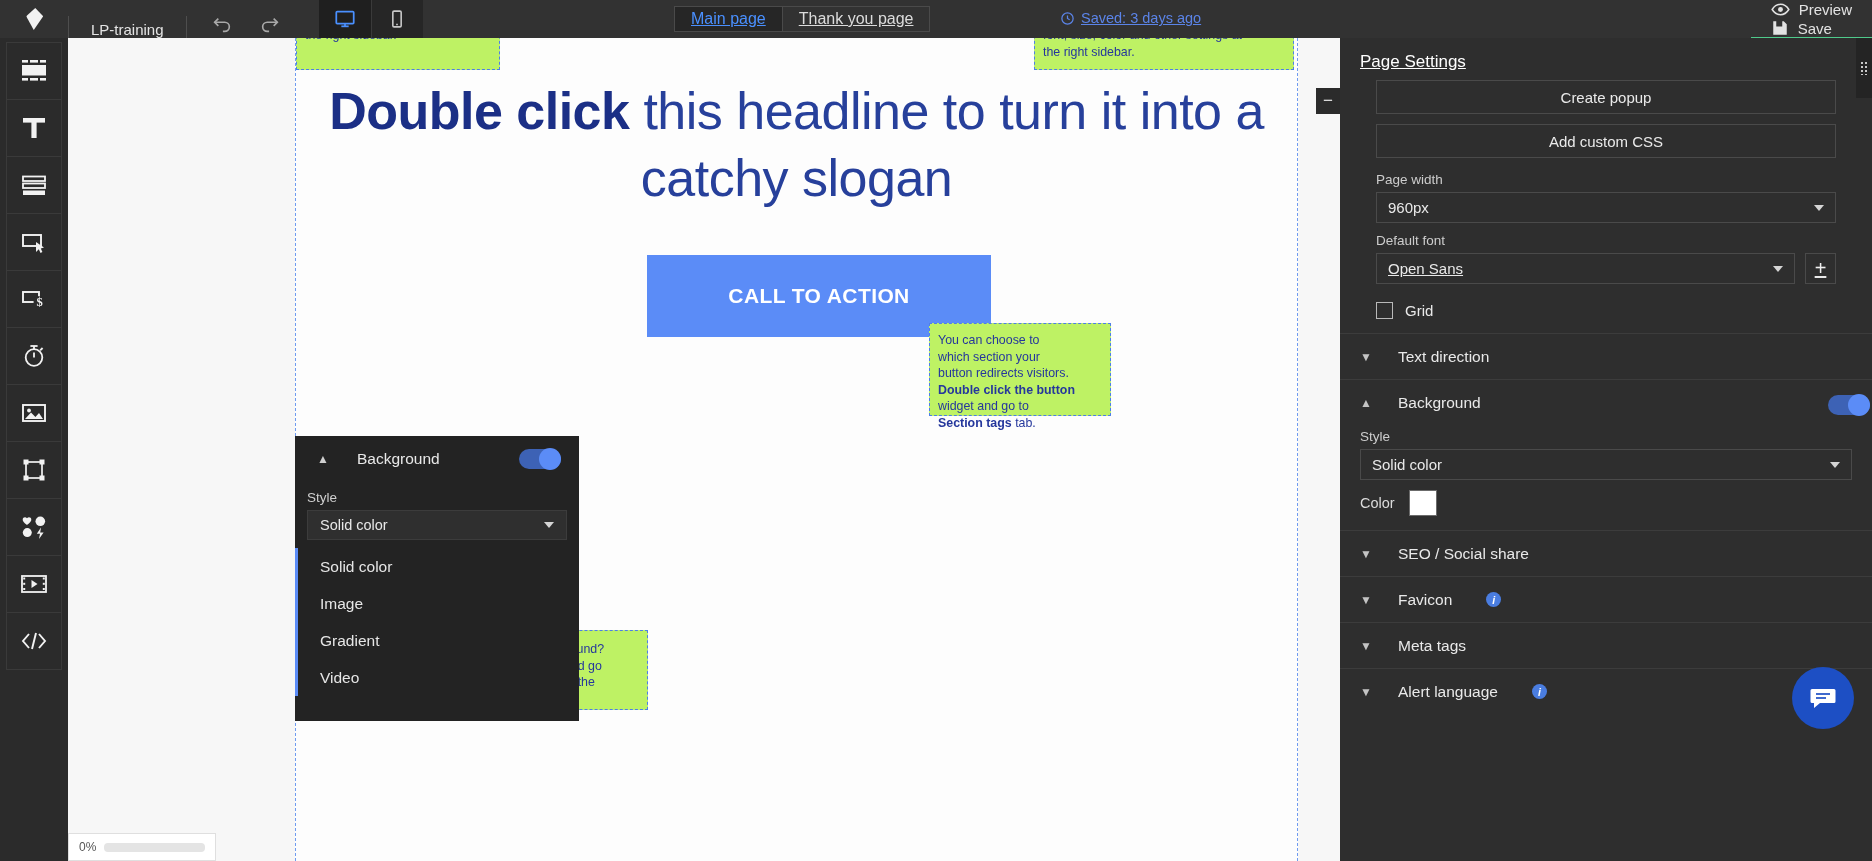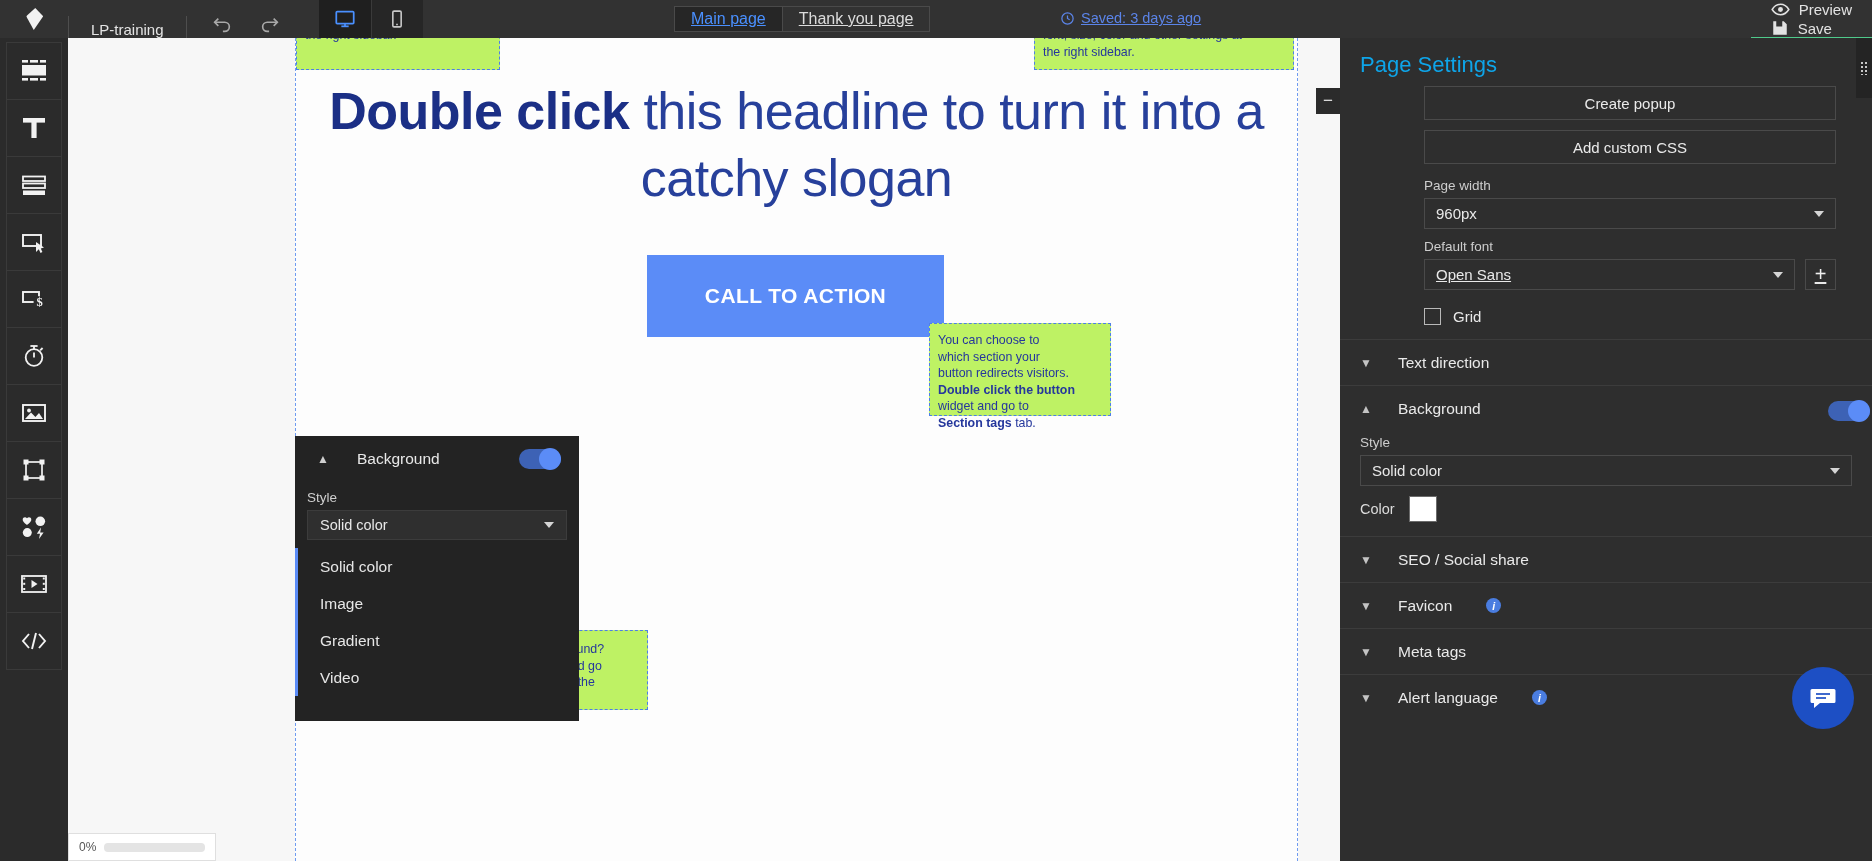--- a/index.html
+++ b/index.html
@@ -87,21 +87,21 @@
     background: #fdfdfd; border-left: 1px dashed #6f9bf0; border-right: 1px dashed #6f9bf0;
   }
   .headline {
     position: absolute; left: 227px; top: 40px; width: 1003px;
     text-align: center; color: #27409b; font-size: 52px; line-height: 1.28;
     font-weight: 300; letter-spacing: -0.5px;
   }
   .headline b { font-weight: 700; color: #1b2f86; }
 
   .cta-btn {
-    position: absolute; left: 579px; top: 217px; width: 297px; height: 82px;
+    position: absolute; left: 579px; top: 217px; width: 344px; height: 82px;
     background: #5b8cf7; display: flex; align-items: center; justify-content: center;
     color: #fff; font-size: 21px; font-weight: 700; letter-spacing: 0.4px; cursor: pointer;
   }
 
   .note {
     position: absolute; border: 1px dashed #4e7fe8; background: #bef264;
     color: #25379c; font-size: 12.4px; line-height: 1.33; 
     padding: 6px 8px;
   }
   .note b { font-weight: 700; }
@@ -149,29 +149,29 @@
   .fp-opt {
     height: 37px; display: flex; align-items: center; padding-left: 22px;
     font-size: 15.5px; color: #e6e6e6; cursor: pointer;
   }
 
   
   .rightbar {
     position: absolute; right: 0; top: 38px; width: 532px; height: 823px;
     background: #2e2e2e; color: #e9e9e9; overflow: hidden;
   }
-  .rb-title { padding: 14px 20px 8px 20px; font-size: 22px; color: #0ea5e9; }
+  .rb-title { padding: 14px 20px 8px 20px; font-size: 17px; color: #ffffff; text-decoration: underline; }
   .grip {
     position: absolute; right: 0; top: 0; width: 16px; height: 60px; background: #242424;
     display: flex; align-items: center; justify-content: center; cursor: pointer;
   }
   .grip-dots { width: 9px; height: 14px;
     background-image: radial-gradient(#c9c9c9 40%, transparent 41%);
     background-size: 4px 4px; }
-  .rb-pad { padding: 0 36px; margin-left: 48px; }
+  .rb-pad { padding: 0 36px; }
   .rb-btn {
     width: 100%; height: 34px; border: 1px solid #4a4a4a; background: transparent;
     color: #eaeaea; font-size: 15px; font-family: inherit; cursor: pointer;
     margin-bottom: 10px;
   }
   .rb-fieldlabel { font-size: 13.5px; color: #cdcdcd; margin: 4px 0 5px 0; }
   .rb-select {
     height: 31px; border: 1px solid #4a4a4a; display: flex; align-items: center;
     justify-content: space-between; padding: 0 11px; font-size: 15px; cursor: pointer;
     margin-bottom: 10px;

